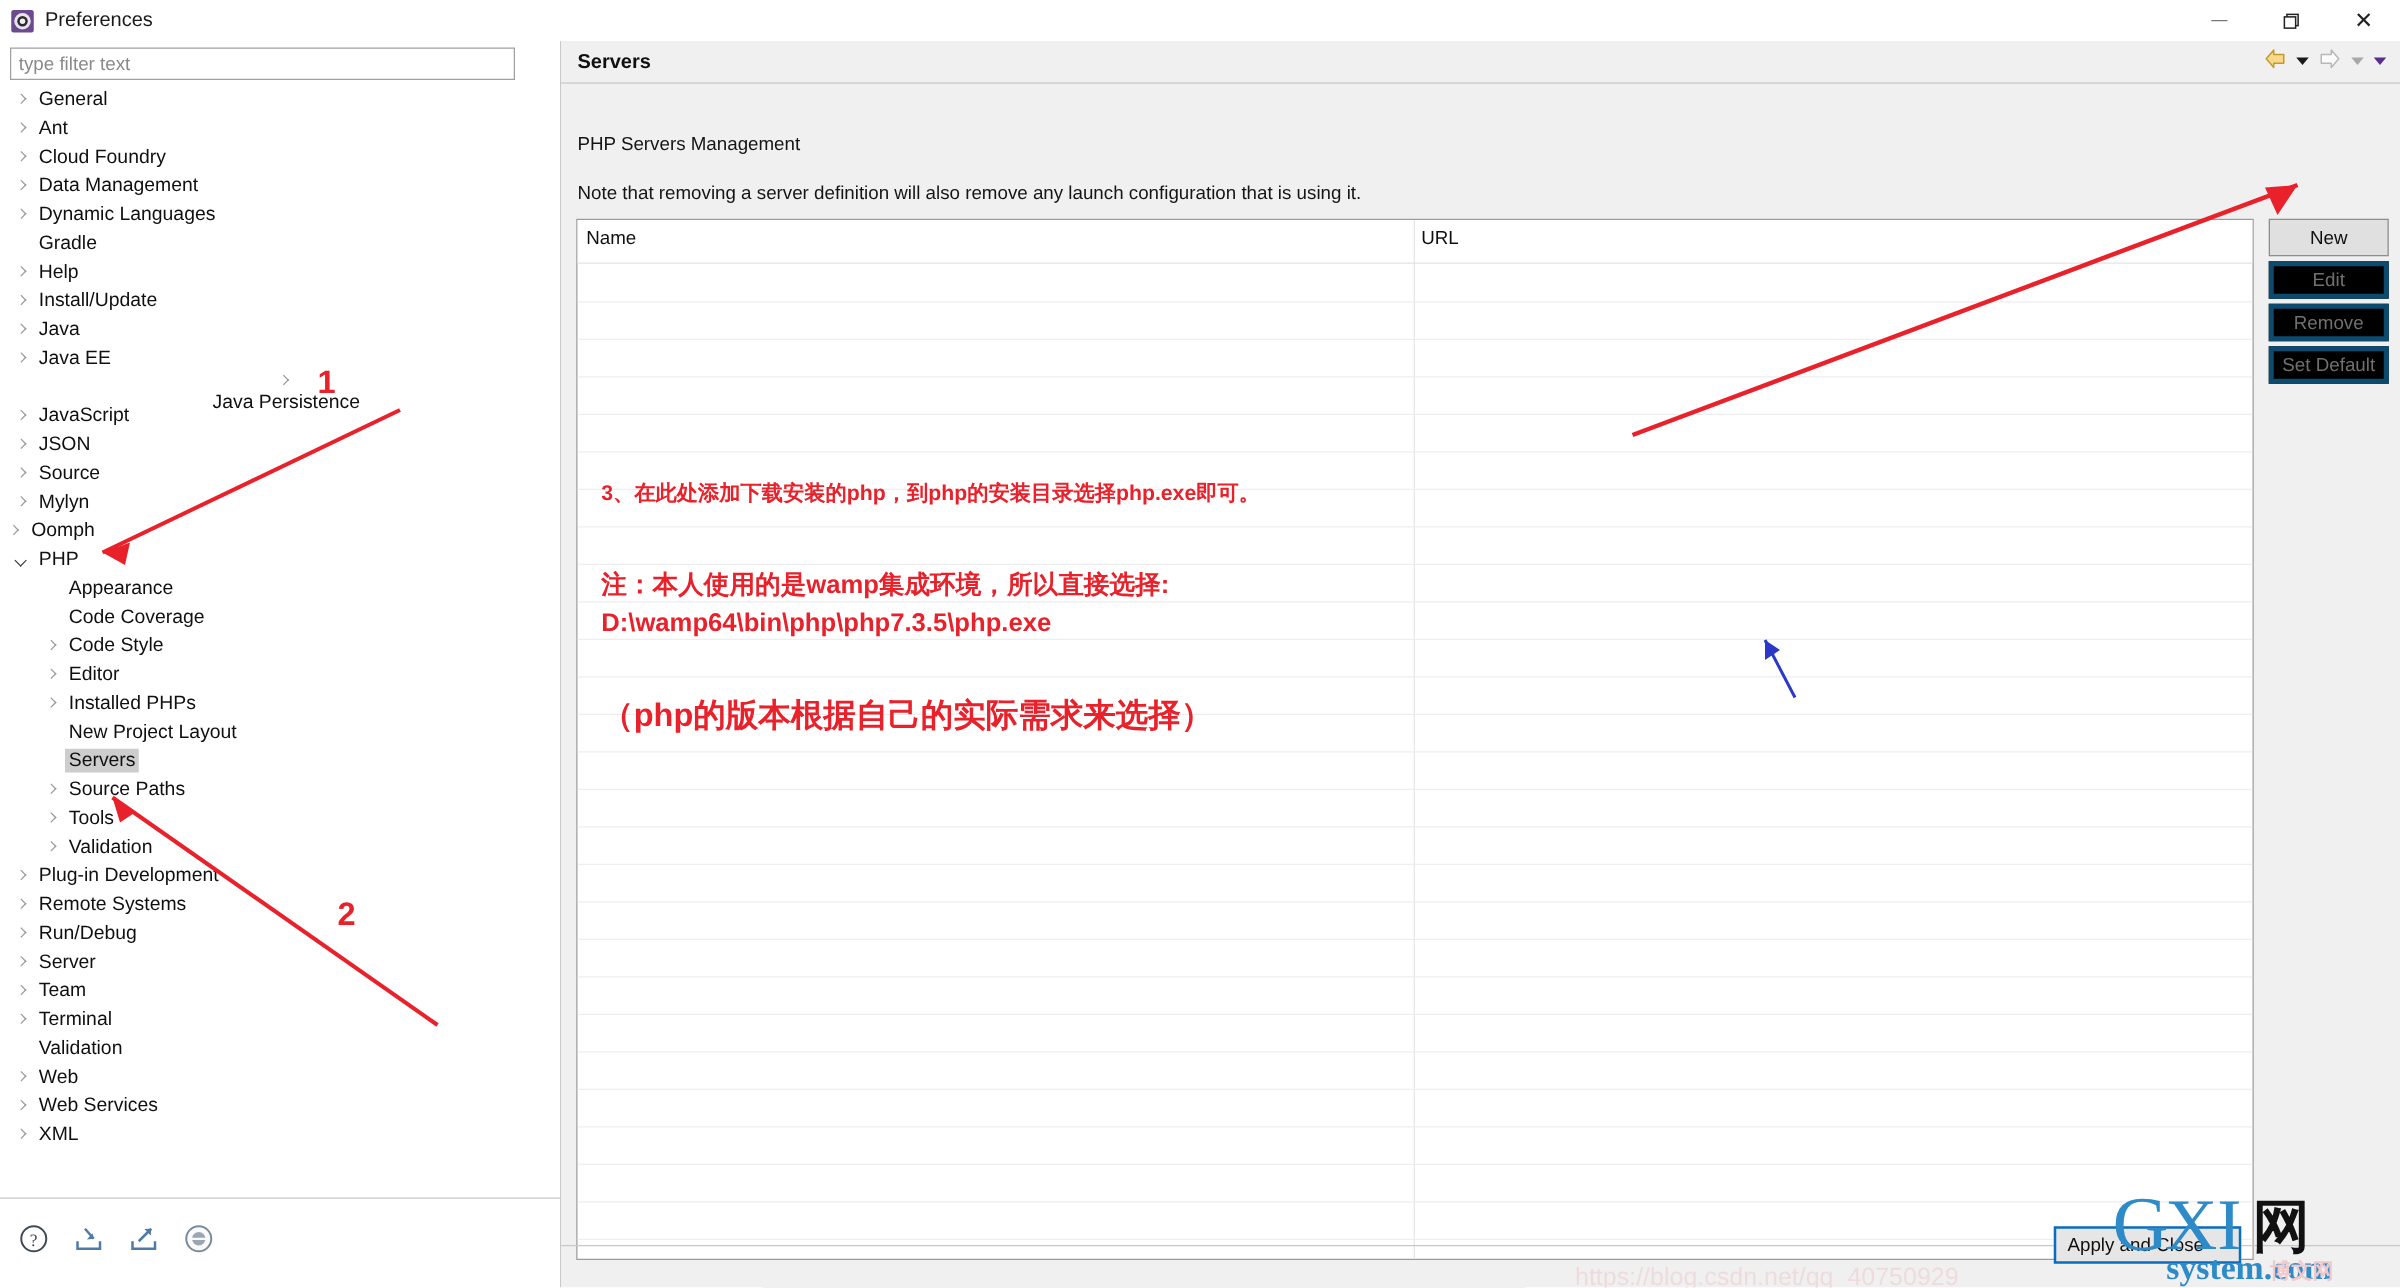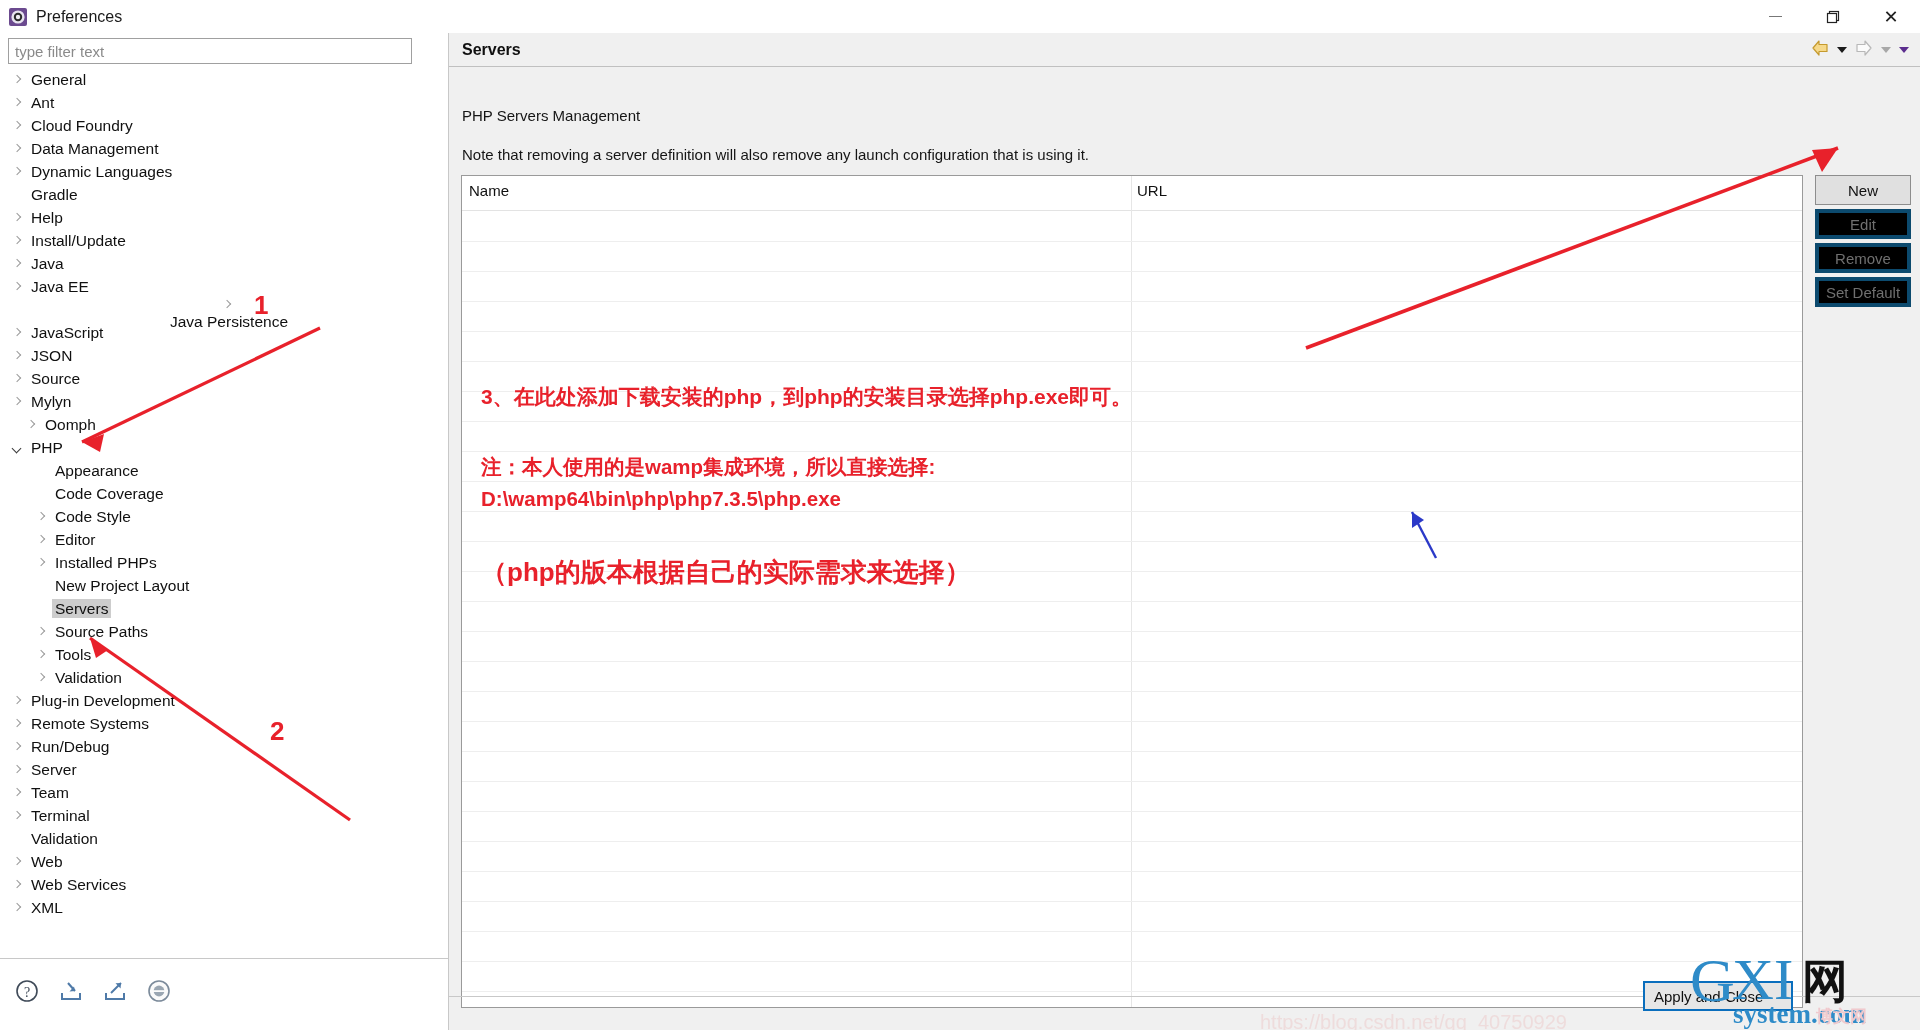--- a/index.html
+++ b/index.html
@@ -227,21 +227,21 @@
 
   
   .anno {
     position: absolute;
     color: #e8212b;
     font-weight: bold;
     font-family: "Liberation Sans", sans-serif;
     white-space: nowrap;
   }
   .anno-num { font-size: 26px; }
-  .anno-line1 { font-size: 21px; left: 481px; top: 383px; }
+  .anno-line1 { font-size: 17px; left: 481px; top: 383px; }
   .anno-line2 { font-size: 20.5px; left: 481px; top: 453px; }
   .anno-line3 { font-size: 20.5px; left: 481px; top: 487px; }
   .anno-line4 { font-size: 26px; left: 481px; top: 555px; }
 
   svg.overlay {
     position: absolute; left: 0; top: 0;
     width: 1920px; height: 1030px;
     pointer-events: none;
   }
 
@@ -374,21 +374,21 @@
         <span class="tree-label">JSON</span>
       </div>
       <div class="tree-row" style="padding-left: 10px;">
         <span class="tw closed"></span>
         <span class="tree-label">Source</span>
       </div>
       <div class="tree-row" style="padding-left: 10px;">
         <span class="tw closed"></span>
         <span class="tree-label">Mylyn</span>
       </div>
-      <div class="tree-row" style="padding-left: 24px;">
+      <div class="tree-row" style="padding-left: 4px;">
         <span class="tw closed"></span>
         <span class="tree-label">Oomph</span>
       </div>
       <div class="tree-row" style="padding-left: 10px;">
         <span class="tw open"></span>
         <span class="tree-label">PHP</span>
       </div>
       <div class="tree-row" style="padding-left: 34px;">
         <span class="tw "></span>
         <span class="tree-label">Appearance</span>

